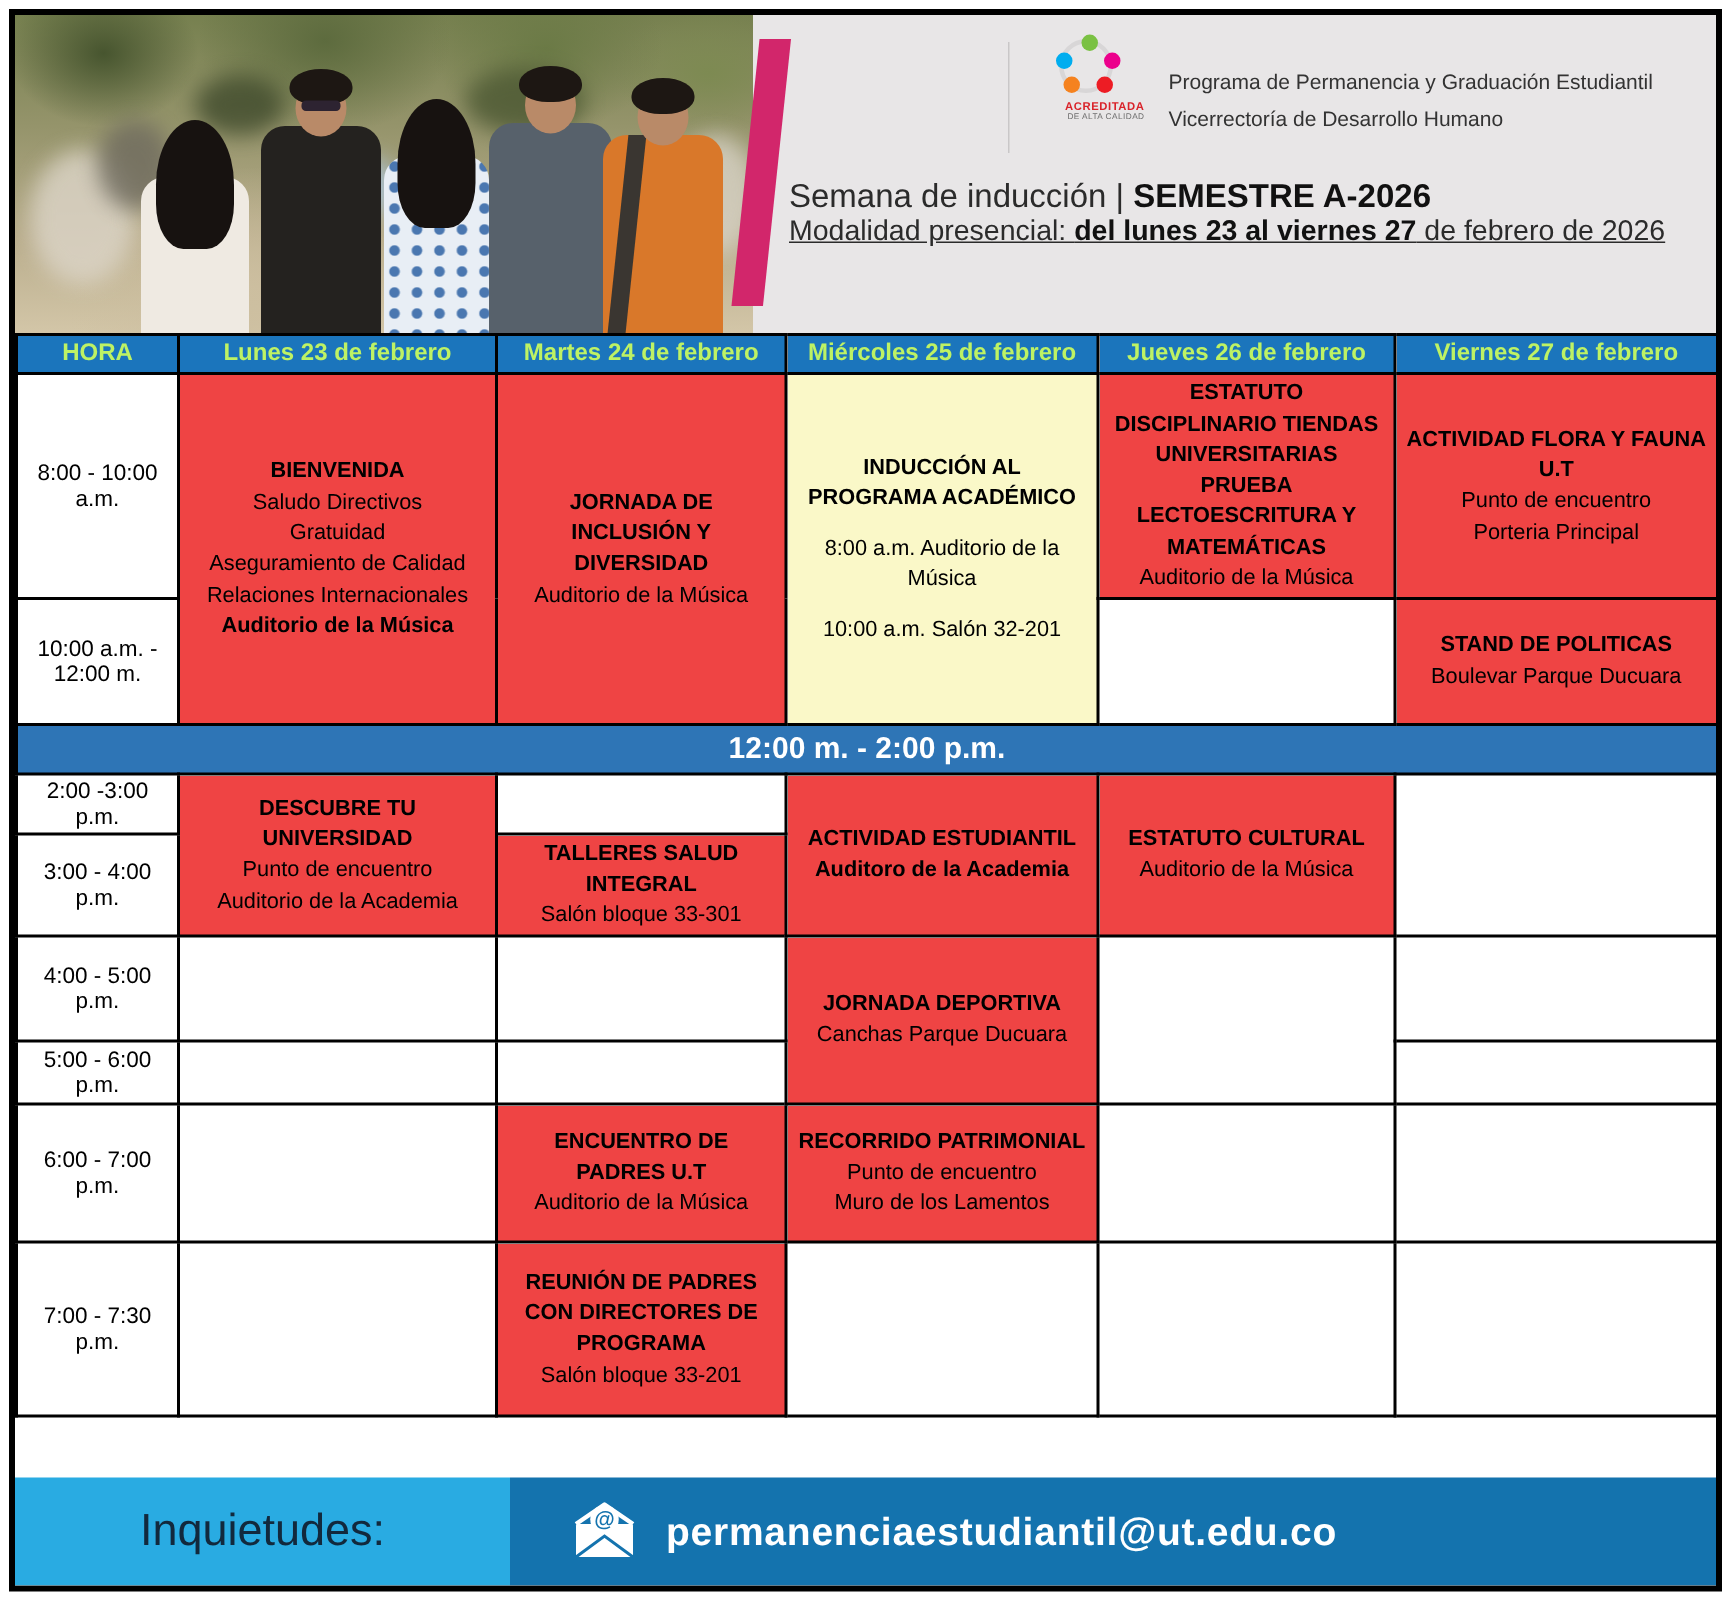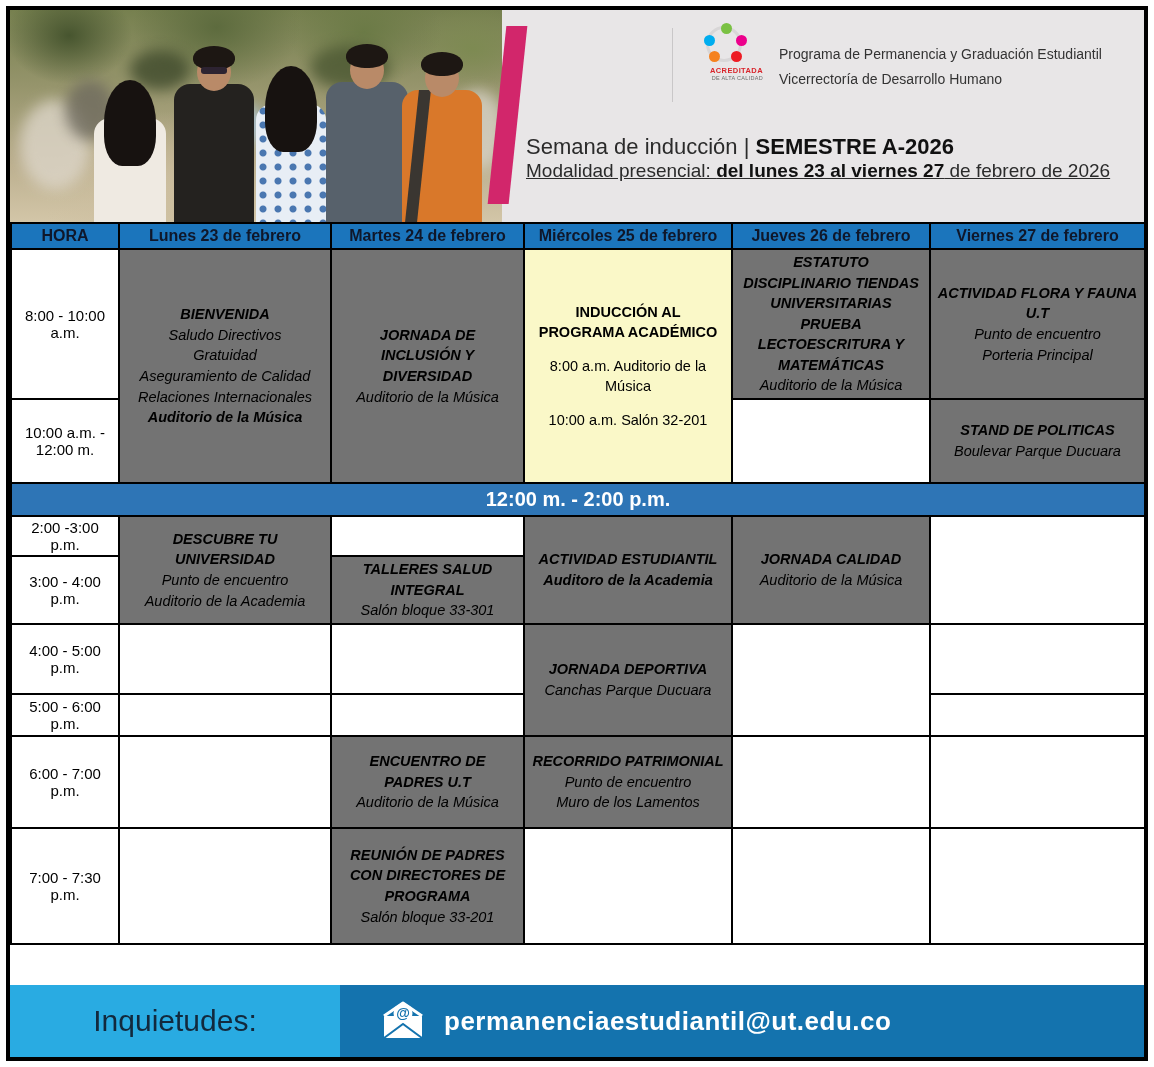--- a/index.html
+++ b/index.html
@@ -59,36 +59,36 @@
   .acc-ring { width:36px; height:36px; border:3px solid #d8d6d7; border-radius:50%; margin:0 auto; position:relative; }
   .dot { position:absolute; width:11px; height:11px; border-radius:50%; }
   .d1 { background:#7AC143; left:12px; top:-6px; }
   .d2 { background:#00ADEF; left:-5px; top:6px; }
   .d3 { background:#EC008C; left:27px; top:6px; }
   .d4 { background:#F5821F; left:0px; top:22px; }
   .d5 { background:#ED1C24; left:22px; top:22px; }
   .acc-l1 { font-size:7.5px; font-weight:bold; color:#D9232A; margin-top:4px; letter-spacing:.4px; }
   .acc-l2 { font-size:5.5px; color:#6d6d6d; letter-spacing:.3px; }
   .org-text { margin-left:16px; padding-top:16px; font-size:14px; color:#333; line-height:1.75; }
-  .week-line { margin-top:16px; font-size:22px; color:#2b2b2b; }
+  .week-line { font-size:22px; color:#2b2b2b; }
   .week-line b { color:#111; }
   .modality-line { margin-top:0; font-size:19px; color:#2b2b2b;text-decoration:underline; }
   .modality-line b { color:#111; }
 
   
   .title-bar { height:58px; flex:none; border-top:4px solid #000; background:#fff; display:flex; align-items:center; }
   .title-bar h1 { font-size:35px; font-weight:bold; color:#000; letter-spacing:-.5px; padding-left:4px; }
 
   
   table.sched { border-collapse:collapse; table-layout:fixed; width:1134px; flex:none; }
   table.sched td, table.sched th { border:2px solid #000; vertical-align:middle; text-align:center; overflow:hidden; }
-  th.day-head { background:#1B75BC; color:#0f172a; font-size:16px; font-weight:bold; height:26px; }
+  th.day-head { background:#1B75BC; color:#bef264; font-size:16px; font-weight:bold; height:26px; }
   td.time { background:#fff; font-size:15px; color:#000; padding:2px 3px; }
   td.ev { padding:2px 6px; font-size:14.5px; line-height:1.42; color:#000; }
-  .cell-blue { background:#737373;font-style:italic; }
+  .cell-blue { background:#ef4444; }
   .cell-yellow { background:#FAF8C8; }
   .cell-white { background:#fff; }
   .ev-t { font-weight:bold; }
   .gap { margin-top:13px; }
   td.lunch { background:#2E75B6; color:#fff; font-weight:bold; font-size:20px; height:33px; }
 
   
   .footer { margin-top:auto; height:72px; flex:none; display:flex; }
   .footer-left { width:330px; flex:none; background:#29ABE2; display:flex; align-items:center; justify-content:center; }
   .footer-left span { font-size:30px; color:#12293D; }
@@ -232,21 +232,21 @@
         <div class="ev-t">DESCUBRE TU UNIVERSIDAD</div>
         <div>Punto de encuentro</div>
         <div>Auditorio de la Academia</div>
       </td>
       <td class="cell-white"></td>
       <td class="ev cell-blue" rowspan="2">
         <div class="ev-t">ACTIVIDAD ESTUDIANTIL</div>
         <div class="ev-t">Auditoro de la Academia</div>
       </td>
       <td class="ev cell-blue" rowspan="2">
-        <div class="ev-t">JORNADA CALIDAD</div>
+        <div class="ev-t">ESTATUTO CULTURAL</div>
         <div>Auditorio de la Música</div>
       </td>
       <td class="cell-white" rowspan="2"></td>
     </tr>
     <tr style="height:68px">
       <td class="time">3:00 - 4:00 p.m.</td>
       <td class="ev cell-blue">
         <div class="ev-t">TALLERES SALUD INTEGRAL</div>
         <div>Salón bloque 33-301</div>
       </td>

